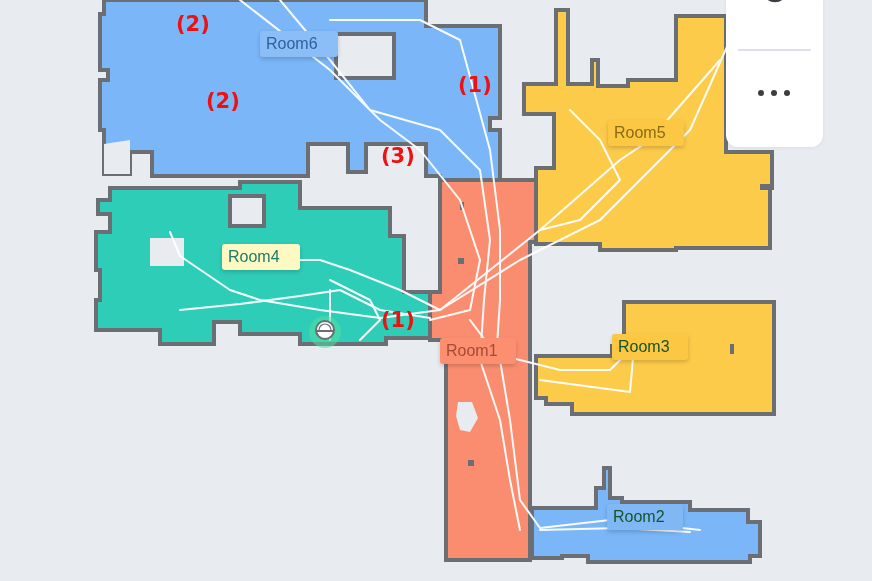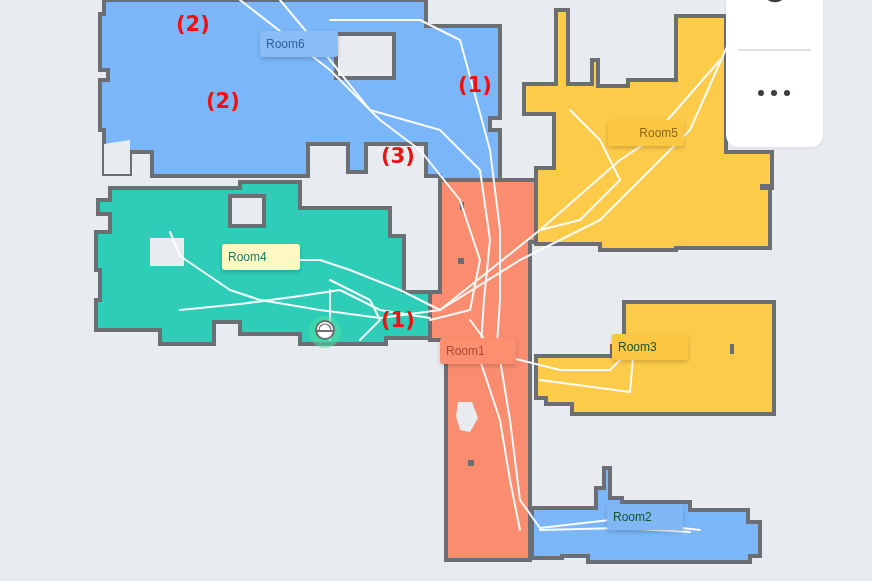--- a/index.html
+++ b/index.html
@@ -5,21 +5,21 @@
   html, body { margin: 0; padding: 0; }
   body {
     width: 872px; height: 581px; overflow: hidden;
     background: #e8ebf0;
     font-family: "Liberation Sans", sans-serif;
     position: relative;
   }
   #map { position: absolute; left: 0; top: 0; width: 872px; height: 581px; }
   .room-label {
     position: absolute;
-    font-size: 12px;
+    font-size: 16px;
     padding: 0 6px;
     height: 26px;
     line-height: 26px;
     border-radius: 3px;
     box-shadow: 0 2px 4px rgba(0,0,0,0.18);
     box-sizing: border-box;
     cursor: pointer;
     white-space: nowrap;
   }
   .annot {
@@ -108,21 +108,21 @@
   <g>
     <circle cx="325" cy="332" r="16" fill="#4fe0a0" opacity="0.55"></circle>
     <circle cx="325" cy="330" r="9" fill="#ffffff" stroke="#6b6e73" stroke-width="2"></circle>
     <line x1="317" y1="331" x2="333" y2="331" stroke="#6b6e73" stroke-width="2"></line>
     <path d="M319,330 A6,6 0 0 1 331,330" fill="none" stroke="#6b6e73" stroke-width="1.2"></path>
   </g>
 </svg>
 
 <div class="room-label" style="left:260px;top:31px;width:78px;background:#8bbef6;color:#2f5f9e;">Room6</div>
 <div class="room-label" style="left:222px;top:244px;width:78px;background:#fef9c3;color:#1b7a6a;">Room4</div>
-<div class="room-label" style="left:608px;top:120px;width:76px;background:#fcc742;color:#8a6a14;text-align:right;">Room5</div>
+<div class="room-label" style="left:608px;top:120px;width:76px;background:#fcc742;color:#8a6a14;">Room5</div>
 <div class="room-label" style="left:440px;top:338px;width:76px;background:#fb8f70;color:#a74a33;">Room1</div>
 <div class="room-label" style="left:612px;top:334px;width:76px;background:#fcc742;color:#14532d;">Room3</div>
 <div class="room-label" style="left:607px;top:504px;width:76px;background:#80b8f6;color:#14532d;">Room2</div>
 
 <div class="annot" style="left:176px;top:12px;">(2)</div>
 <div class="annot" style="left:206px;top:89px;">(2)</div>
 <div class="annot" style="left:458px;top:73px;">(1)</div>
 <div class="annot" style="left:381px;top:144px;">(3)</div>
 <div class="annot" style="left:381px;top:308px;">(1)</div>
 

